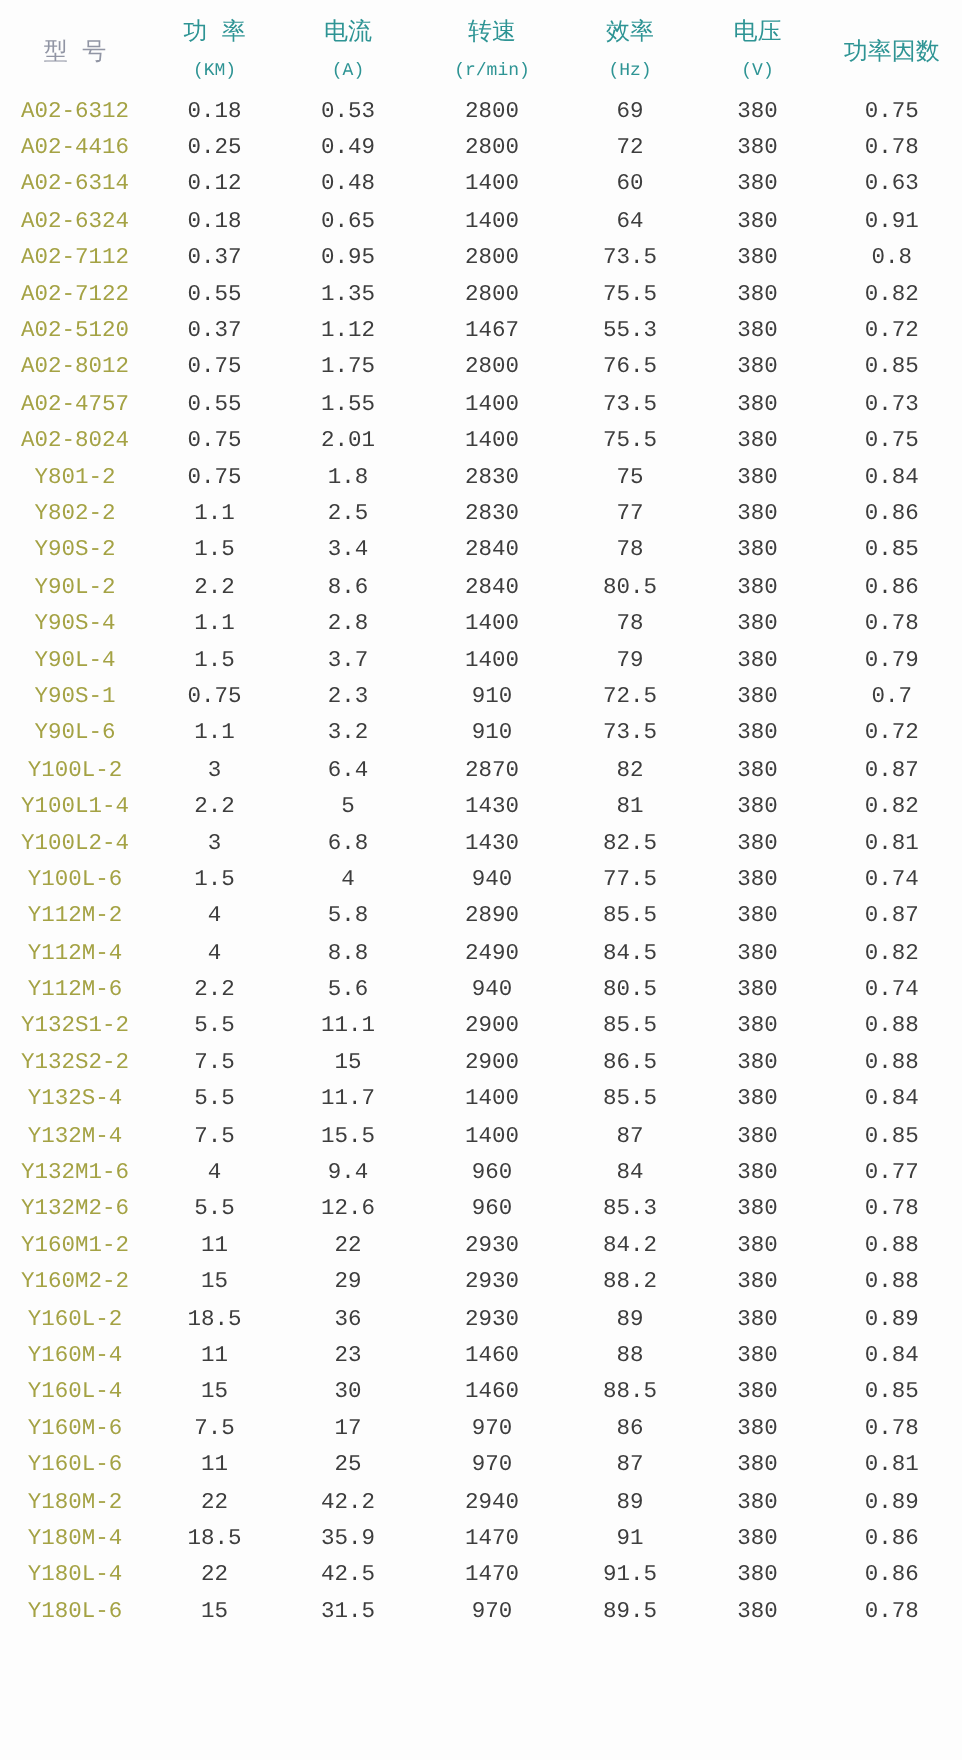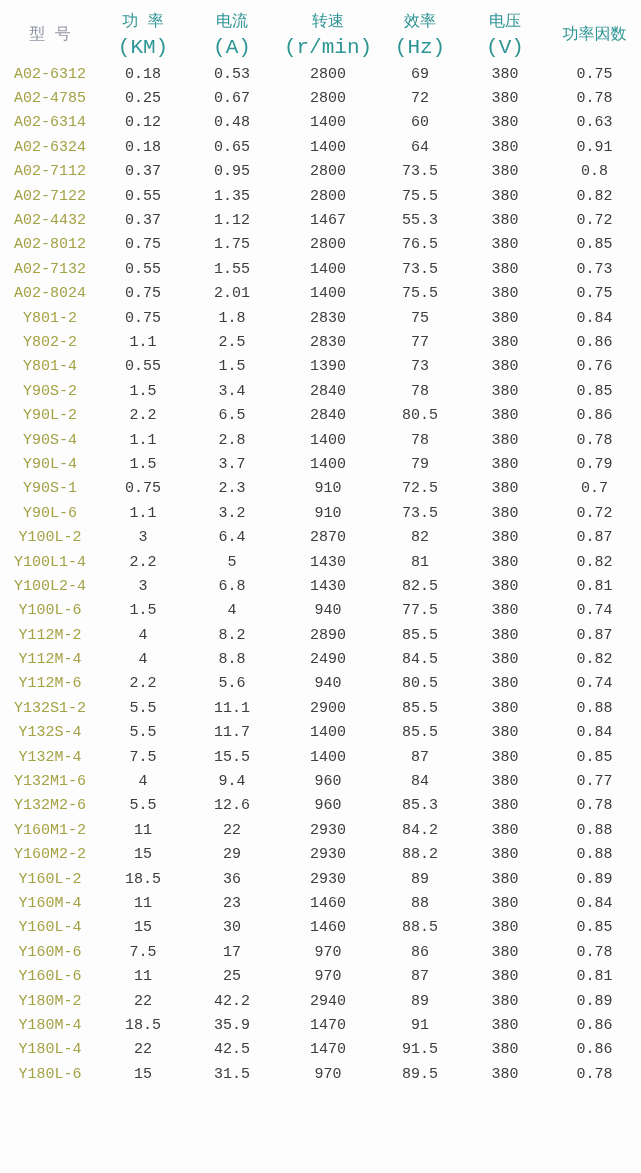--- a/index.html
+++ b/index.html
@@ -35,21 +35,21 @@
     height: 54px;
     vertical-align: middle;
     text-align: center;
     font-weight: normal;
     color: var(--header_text);
     font-size: 16px;
     line-height: 25px;
   }
   thead th .col-name { white-space: pre; }
   thead th.model-head .col-name { color: var(--model_header_text); }
-  thead th .col-unit { font-size: 21px; }
+  thead th .col-unit { font-size: 12px; }
   thead th .col-unit:empty { display: none; }
   tbody td {
     height: 24.4px;
     text-align: center;
     vertical-align: middle;
     font-size: 15px;
     color: var(--value_text);
     white-space: nowrap;
     overflow: hidden;
   }
@@ -104,23 +104,23 @@
       <tr>
     <td class="model">A02-6312</td>
     <td>0.18</td>
     <td>0.53</td>
     <td>2800</td>
     <td>69</td>
     <td>380</td>
     <td>0.75</td>
   </tr>
       <tr>
-    <td class="model">A02-4785</td>
+    <td class="model">A02-4416</td>
     <td>0.25</td>
-    <td>0.67</td>
+    <td>0.49</td>
     <td>2800</td>
     <td>72</td>
     <td>380</td>
     <td>0.78</td>
   </tr>
       <tr>
     <td class="model">A02-6314</td>
     <td>0.12</td>
     <td>0.48</td>
     <td>1400</td>
@@ -149,39 +149,39 @@
       <tr>
     <td class="model">A02-7122</td>
     <td>0.55</td>
     <td>1.35</td>
     <td>2800</td>
     <td>75.5</td>
     <td>380</td>
     <td>0.82</td>
   </tr>
       <tr>
-    <td class="model">A02-4432</td>
+    <td class="model">A02-5120</td>
     <td>0.37</td>
     <td>1.12</td>
     <td>1467</td>
     <td>55.3</td>
     <td>380</td>
     <td>0.72</td>
   </tr>
       <tr>
     <td class="model">A02-8012</td>
     <td>0.75</td>
     <td>1.75</td>
     <td>2800</td>
     <td>76.5</td>
     <td>380</td>
     <td>0.85</td>
   </tr>
       <tr>
-    <td class="model">A02-7132</td>
+    <td class="model">A02-4757</td>
     <td>0.55</td>
     <td>1.55</td>
     <td>1400</td>
     <td>73.5</td>
     <td>380</td>
     <td>0.73</td>
   </tr>
       <tr>
     <td class="model">A02-8024</td>
     <td>0.75</td>
@@ -203,41 +203,32 @@
       <tr>
     <td class="model">Y802-2</td>
     <td>1.1</td>
     <td>2.5</td>
     <td>2830</td>
     <td>77</td>
     <td>380</td>
     <td>0.86</td>
   </tr>
       <tr>
-    <td class="model">Y801-4</td>
-    <td>0.55</td>
-    <td>1.5</td>
-    <td>1390</td>
-    <td>73</td>
-    <td>380</td>
-    <td>0.76</td>
-  </tr>
-      <tr>
     <td class="model">Y90S-2</td>
     <td>1.5</td>
     <td>3.4</td>
     <td>2840</td>
     <td>78</td>
     <td>380</td>
     <td>0.85</td>
   </tr>
       <tr>
     <td class="model">Y90L-2</td>
     <td>2.2</td>
-    <td>6.5</td>
+    <td>8.6</td>
     <td>2840</td>
     <td>80.5</td>
     <td>380</td>
     <td>0.86</td>
   </tr>
       <tr>
     <td class="model">Y90S-4</td>
     <td>1.1</td>
     <td>2.8</td>
     <td>1400</td>
@@ -304,21 +295,21 @@
     <td>1.5</td>
     <td>4</td>
     <td>940</td>
     <td>77.5</td>
     <td>380</td>
     <td>0.74</td>
   </tr>
       <tr>
     <td class="model">Y112M-2</td>
     <td>4</td>
-    <td>8.2</td>
+    <td>5.8</td>
     <td>2890</td>
     <td>85.5</td>
     <td>380</td>
     <td>0.87</td>
   </tr>
       <tr>
     <td class="model">Y112M-4</td>
     <td>4</td>
     <td>8.8</td>
     <td>2490</td>
@@ -338,20 +329,29 @@
       <tr>
     <td class="model">Y132S1-2</td>
     <td>5.5</td>
     <td>11.1</td>
     <td>2900</td>
     <td>85.5</td>
     <td>380</td>
     <td>0.88</td>
   </tr>
       <tr>
+    <td class="model">Y132S2-2</td>
+    <td>7.5</td>
+    <td>15</td>
+    <td>2900</td>
+    <td>86.5</td>
+    <td>380</td>
+    <td>0.88</td>
+  </tr>
+      <tr>
     <td class="model">Y132S-4</td>
     <td>5.5</td>
     <td>11.7</td>
     <td>1400</td>
     <td>85.5</td>
     <td>380</td>
     <td>0.84</td>
   </tr>
       <tr>
     <td class="model">Y132M-4</td>

